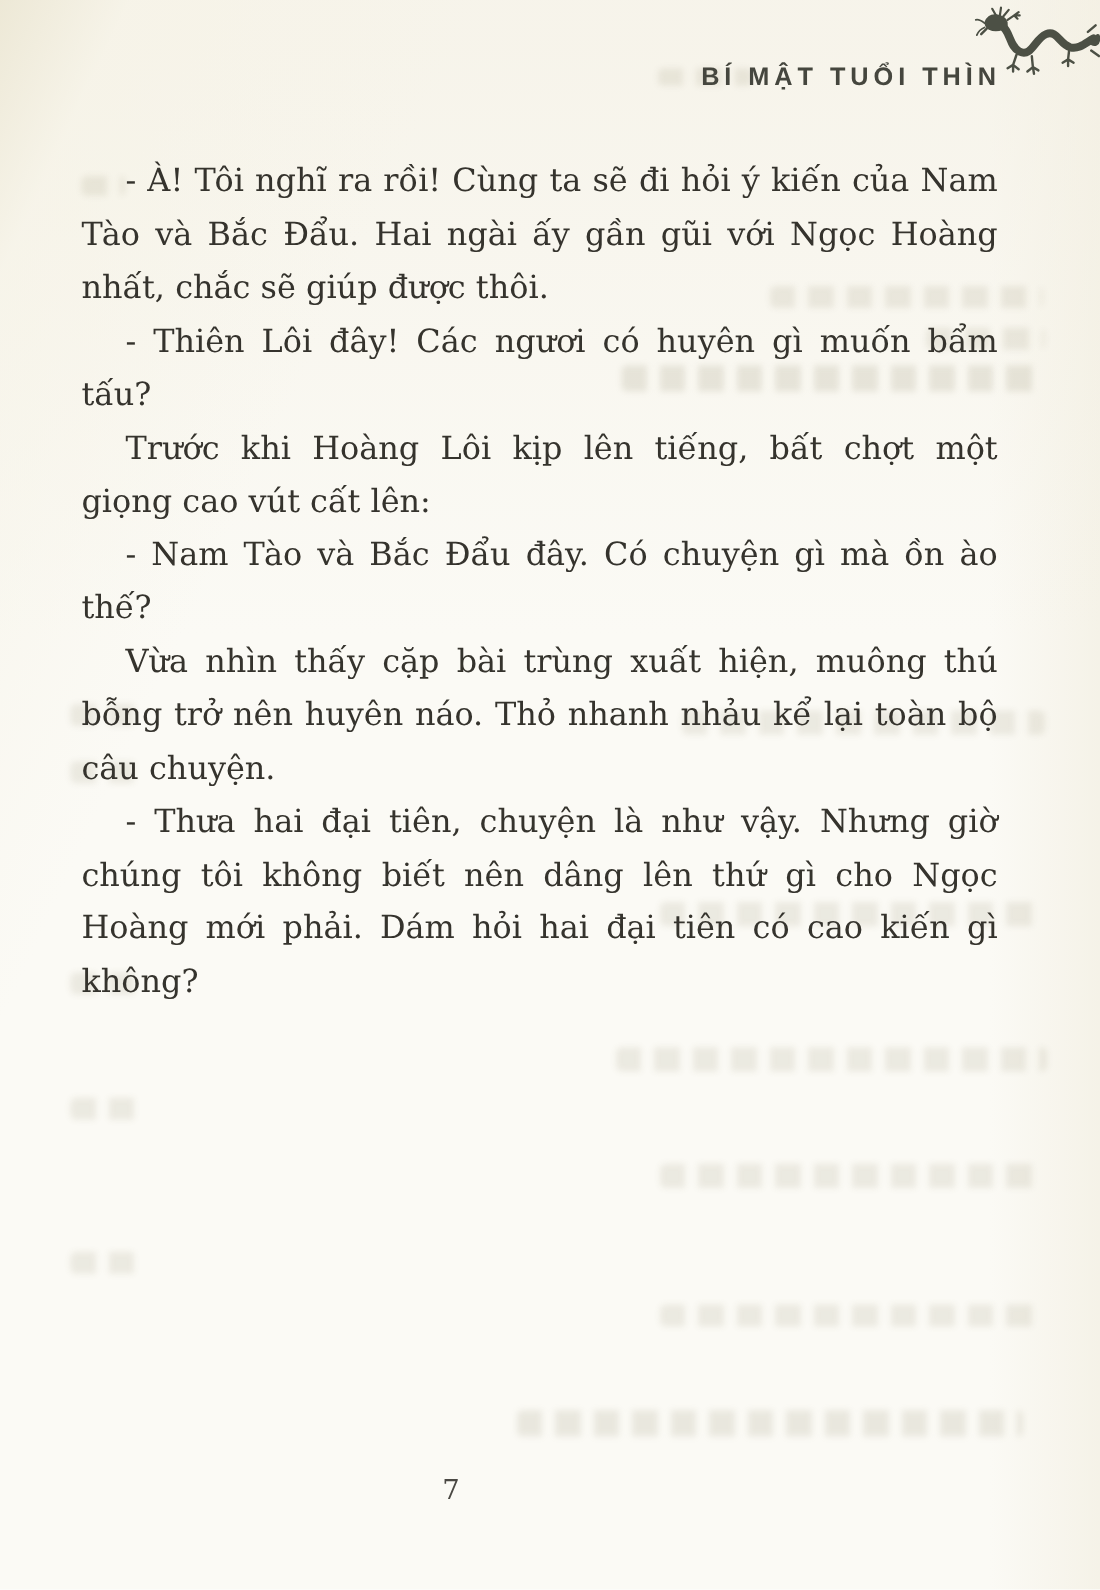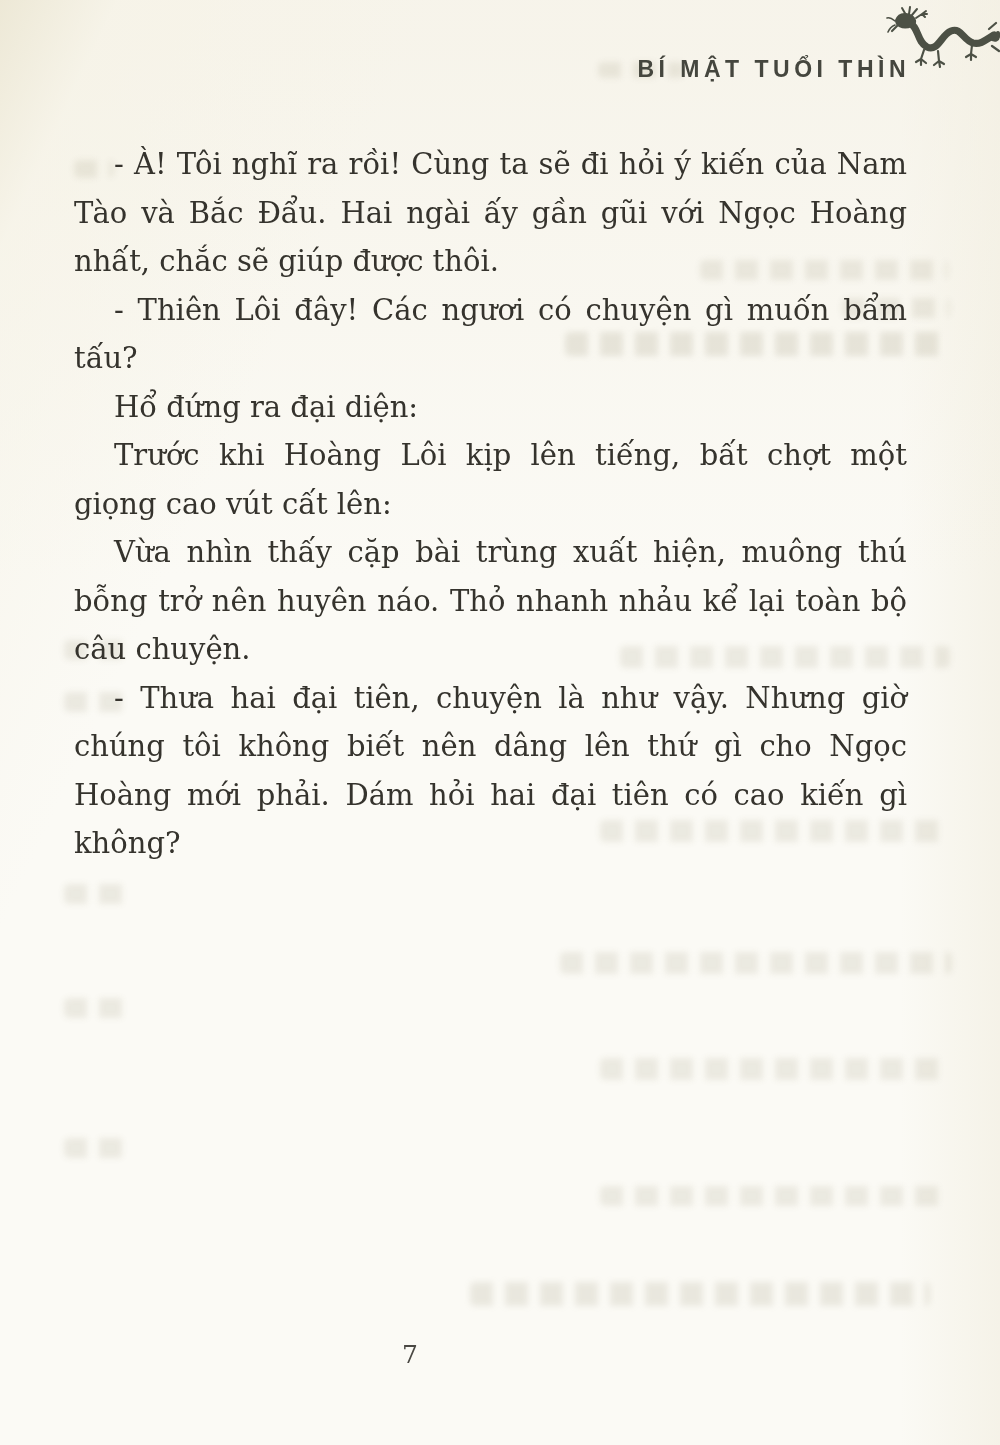--- a/index.html
+++ b/index.html
@@ -109,23 +109,23 @@
       <path d="M86 40 L85 49 M85 49 L80 52 M85 49 L85 55 M85 49 L90 52" stroke-width="2.2"></path>
 
       <path d="M11 21 L6 26" stroke-width="2.2"></path>
     </g>
 
     <path fill="#4c5045" d="M9 15 Q12 7 20 8 Q28 9 30 15 Q31 20 26 22 Q19 25 13 22 Q9 20 9 15 Z"></path>
   </svg>
 
   <div class="text-block">
     <p>- À! Tôi nghĩ ra rồi! Cùng ta sẽ đi hỏi ý kiến của Nam Tào và Bắc Đẩu. Hai ngài ấy gần gũi với Ngọc Hoàng nhất, chắc sẽ giúp được thôi.</p>
-    <p>- Thiên Lôi đây! Các ngươi có chuyện gì muốn bẩm tấu?</p>
-    <p>Hổ đứng ra đại diện:</p>
+    <p>- Thiên Lôi đây! Các ngươi có huyên gì muốn bẩm tấu?</p>
     <p>Trước khi Hoàng Lôi kịp lên tiếng, bất chợt một giọng cao vút cất lên:</p>
+    <p>- Nam Tào và Bắc Đẩu đây. Có chuyện gì mà ồn ào thế?</p>
     <p>Vừa nhìn thấy cặp bài trùng xuất hiện, muông thú bỗng trở nên huyên náo. Thỏ nhanh nhảu kể lại toàn bộ câu chuyện.</p>
     <p>- Thưa hai đại tiên, chuyện là như vậy. Nhưng giờ chúng tôi không biết nên dâng lên thứ gì cho Ngọc Hoàng mới phải. Dám hỏi hai đại tiên có cao kiến gì không?</p>
 
   </div>
 
   <div class="page-number">7</div>
 
 </div>
 
 </body></html>

